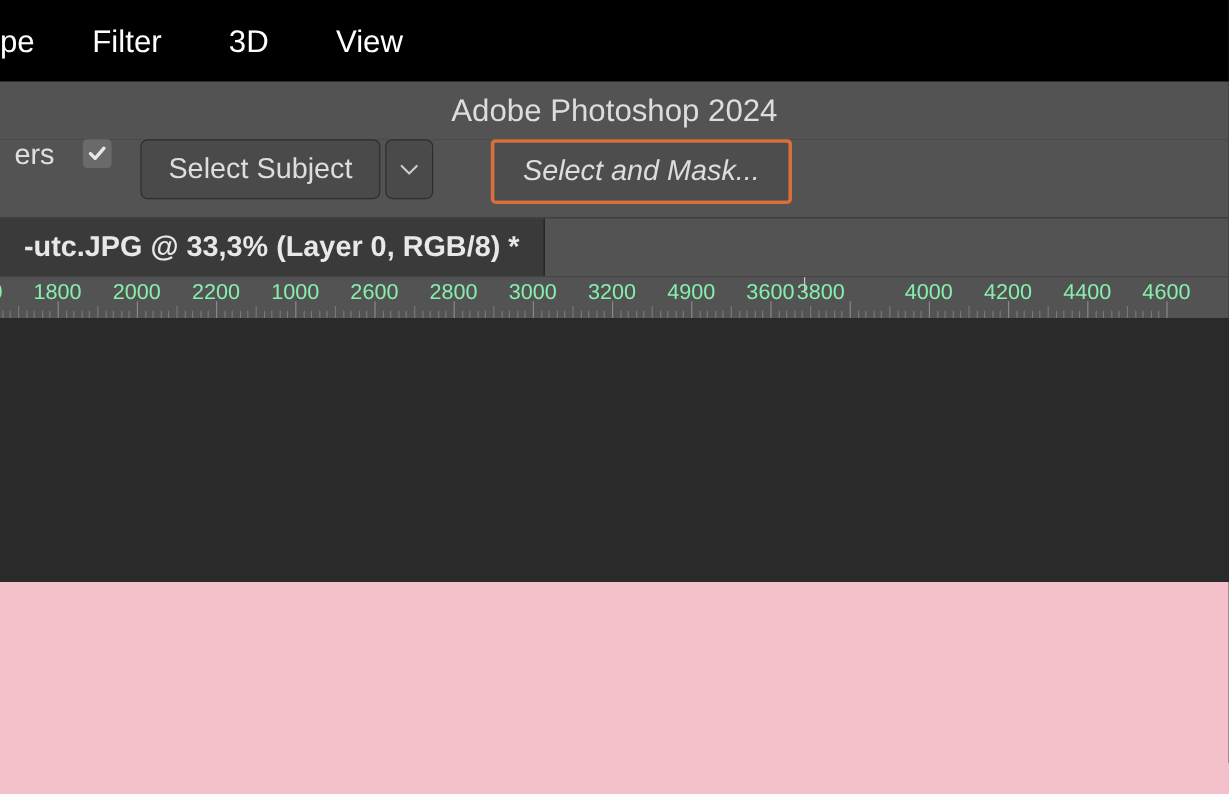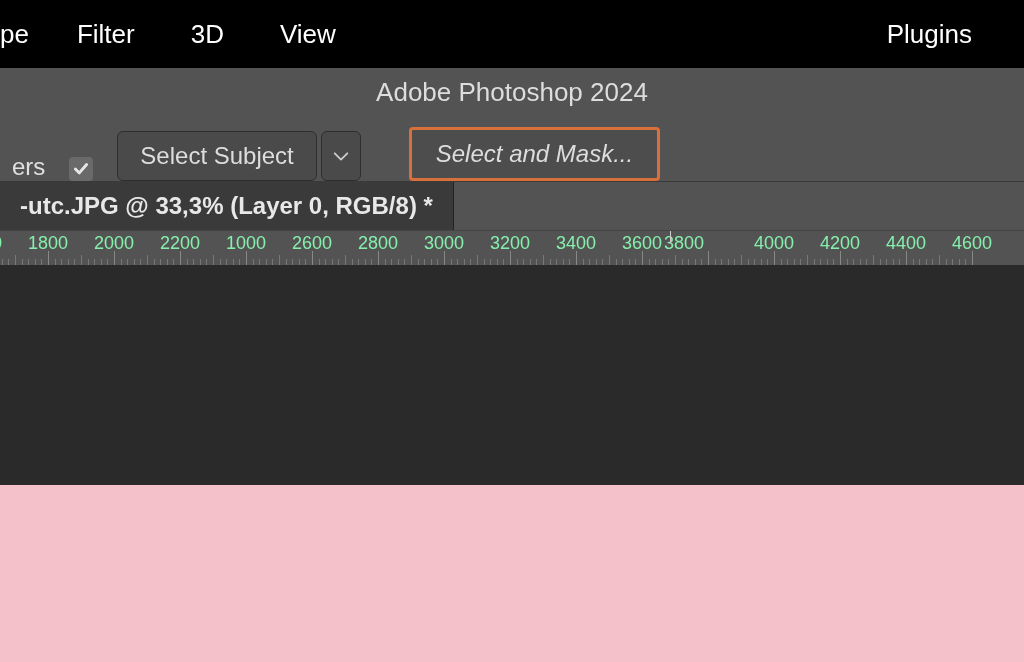--- a/index.html
+++ b/index.html
@@ -48,21 +48,21 @@
       align-items: center;
       justify-content: center;
       font-size: 26px;
       color: #ddd;
       font-weight: 400;
     }
     .options-bar {
       background: #535353;
       height: 66px;
       display: flex;
-      align-items: flex-end;
+      align-items: flex-start;
       padding: 0 12px;
       gap: 24px;
       border-bottom: 1px solid #3a3a3a;
     }
     .opt-label-partial {
       font-size: 24px;
       color: #e0e0e0;
     }
     .checkbox {
       width: 24px;
@@ -193,23 +193,20 @@
   </style>
 </head>
 <body>
 
 <div class="menubar">
   <div class="menubar-left">
     <span class="menu-item">pe</span>
     <span class="menu-item">Filter</span>
     <span class="menu-item">3D</span>
     <span class="menu-item">View</span>
-  </div>
-  <div class="menubar-right">
-    <span class="menu-item">Plugins</span>
   </div>
 </div>
 
 <div class="titlebar">
   <span>Adobe Photoshop 2024</span>
 </div>
 
 <div class="options-bar">
   <span class="opt-label-partial">ers</span>
   <span class="checkbox">
@@ -329,21 +326,21 @@
       <div class="ruler-tick-major" style="left: 510px;"></div>
       <div class="ruler-tick-minor" style="left: 516.6px;"></div>
       <div class="ruler-tick-minor" style="left: 523.2px;"></div>
       <div class="ruler-tick-minor" style="left: 529.8px;"></div>
       <div class="ruler-tick-minor" style="left: 536.4px;"></div>
       <div class="ruler-tick-mid" style="left: 543px;"></div>
       <div class="ruler-tick-minor" style="left: 549.6px;"></div>
       <div class="ruler-tick-minor" style="left: 556.2px;"></div>
       <div class="ruler-tick-minor" style="left: 562.8px;"></div>
       <div class="ruler-tick-minor" style="left: 569.4px;"></div>
-      <div class="ruler-major" style="left: 576px;">3400</div>
+      <div class="ruler-major" style="left: 576px;">4900</div>
       <div class="ruler-tick-major" style="left: 576px;"></div>
       <div class="ruler-tick-minor" style="left: 582.6px;"></div>
       <div class="ruler-tick-minor" style="left: 589.2px;"></div>
       <div class="ruler-tick-minor" style="left: 595.8px;"></div>
       <div class="ruler-tick-minor" style="left: 602.4px;"></div>
       <div class="ruler-tick-mid" style="left: 609px;"></div>
       <div class="ruler-tick-minor" style="left: 615.6px;"></div>
       <div class="ruler-tick-minor" style="left: 622.2px;"></div>
       <div class="ruler-tick-minor" style="left: 628.8px;"></div>
       <div class="ruler-tick-minor" style="left: 635.4px;"></div>

